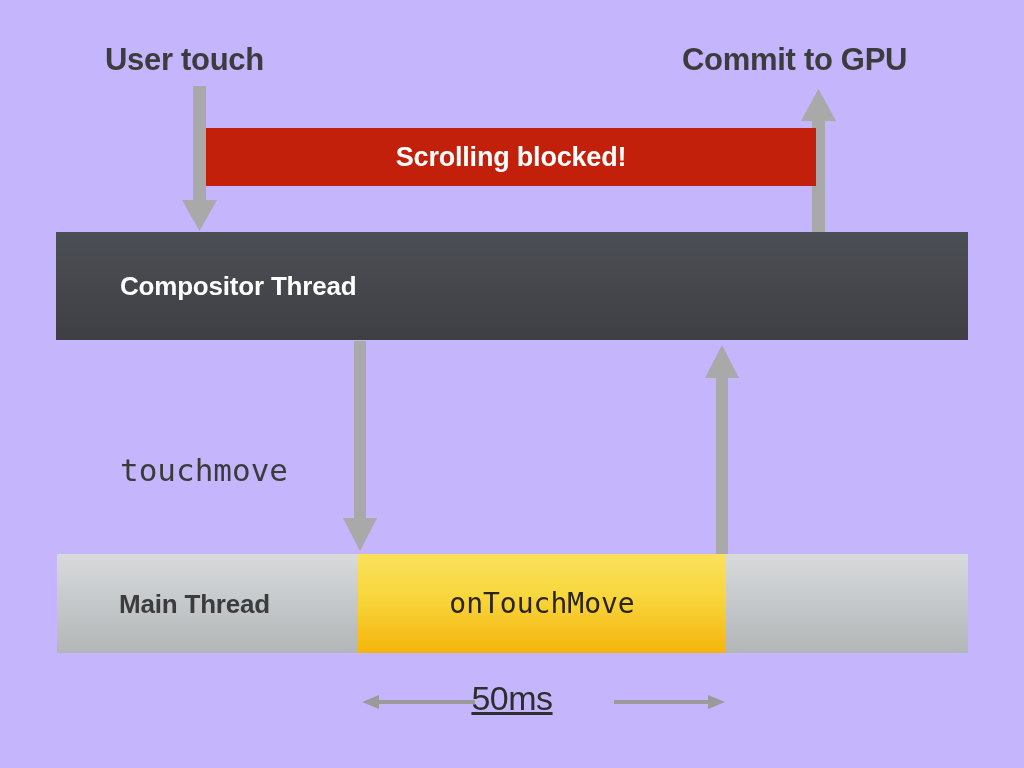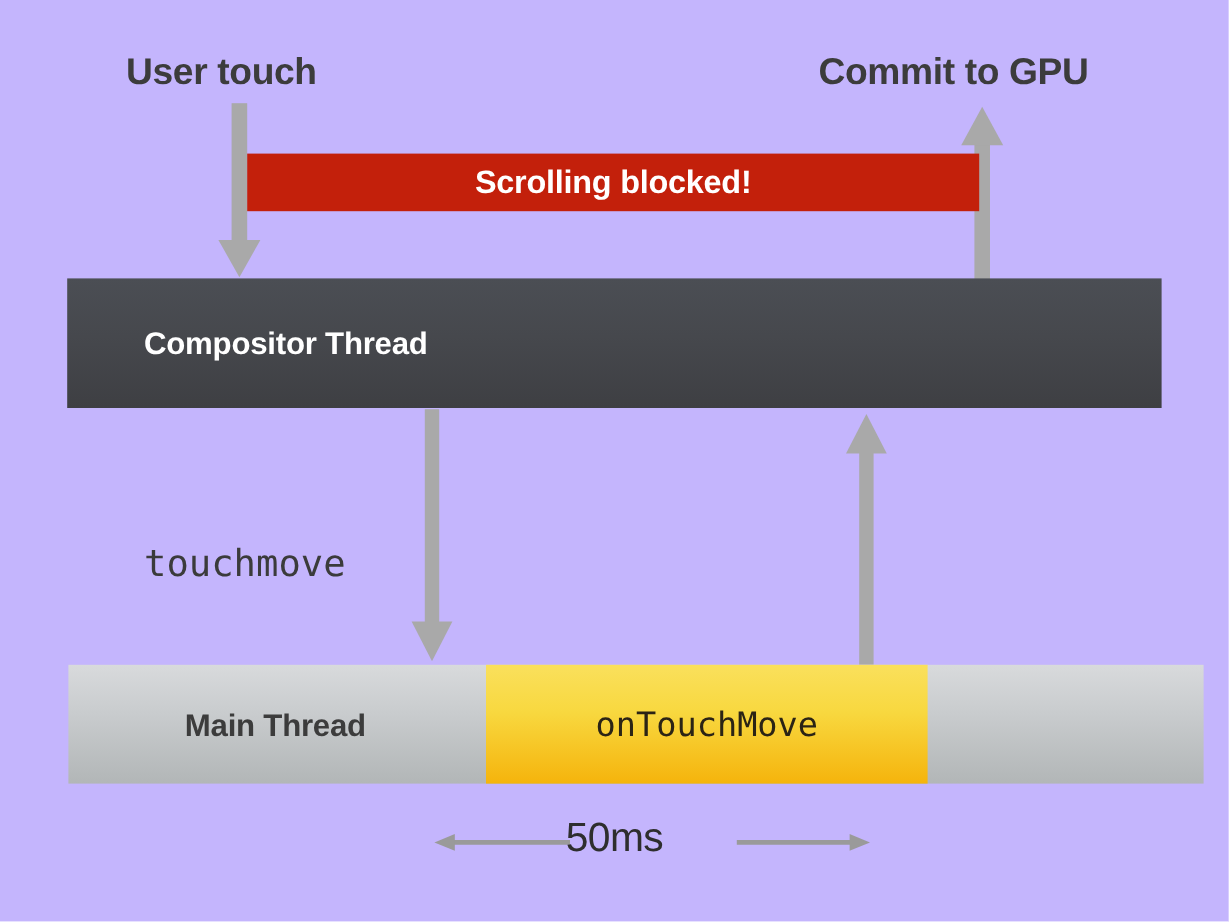--- a/index.html
+++ b/index.html
@@ -42,21 +42,21 @@
     height: 768px;
     pointer-events: none;
   }
 
   
   #blocked-bar {
     position: absolute;
     left: 206px;
     top: 128px;
     width: 610px;
-    height: 48px;
+    height: 58px;
     background: #c3200b;
     display: flex;
     align-items: center;
     justify-content: center;
   }
   #blocked-bar-label {
     font-family: "Liberation Sans", sans-serif;
     font-weight: bold;
     font-size: 27px;
     color: #ffffff;
@@ -102,42 +102,40 @@
   
   #mainthread-bar {
     position: absolute;
     left: 57px;
     top: 554px;
     width: 911px;
     height: 99px;
     background: linear-gradient(to bottom, #d8dadc 0%, #c9ccce 40%, #b2b6b7 100%);
     display: flex;
     align-items: center;
-    padding-left: 35px;
   }
   #mainthread-bar-label {
     font-family: "Liberation Sans", sans-serif;
     font-weight: bold;
     font-size: 26px;
     color: #3c3c3c;
     letter-spacing: -0.2px;
     margin-left: 62px;
     line-height: 1;
   }
   #ontouchmove-block {
     position: absolute;
     left: 358px;
     top: 554px;
     width: 368px;
     height: 99px;
     background: linear-gradient(to bottom, #fae05c 0%, #f8d83f 40%, #f5b40c 100%);
     display: flex;
     align-items: center;
     justify-content: center;
-    margin-left: 47px;
   }
   #ontouchmove-label {
     font-family: "DejaVu Sans Mono", "Liberation Mono", monospace;
     font-size: 28px;
     color: #2b2415;
     letter-spacing: 0px;
     line-height: 1;
   }
 
   
@@ -145,20 +143,21 @@
     position: absolute;
     left: 0;
     top: 681px;
     width: 1024px;
     text-align: center;
     font-family: "Liberation Sans", sans-serif;
     font-size: 34px;
     color: #2e2e2e;
     line-height: 1;
     letter-spacing: -0.5px;
+    text-decoration: underline;
   }
 </style>
 </head>
 <body>
 
 <div id="canvas">
 
   <div class="top-label" id="label-user-touch">User touch</div>
 
   <div class="top-label" id="label-commit-gpu">Commit to GPU</div>

